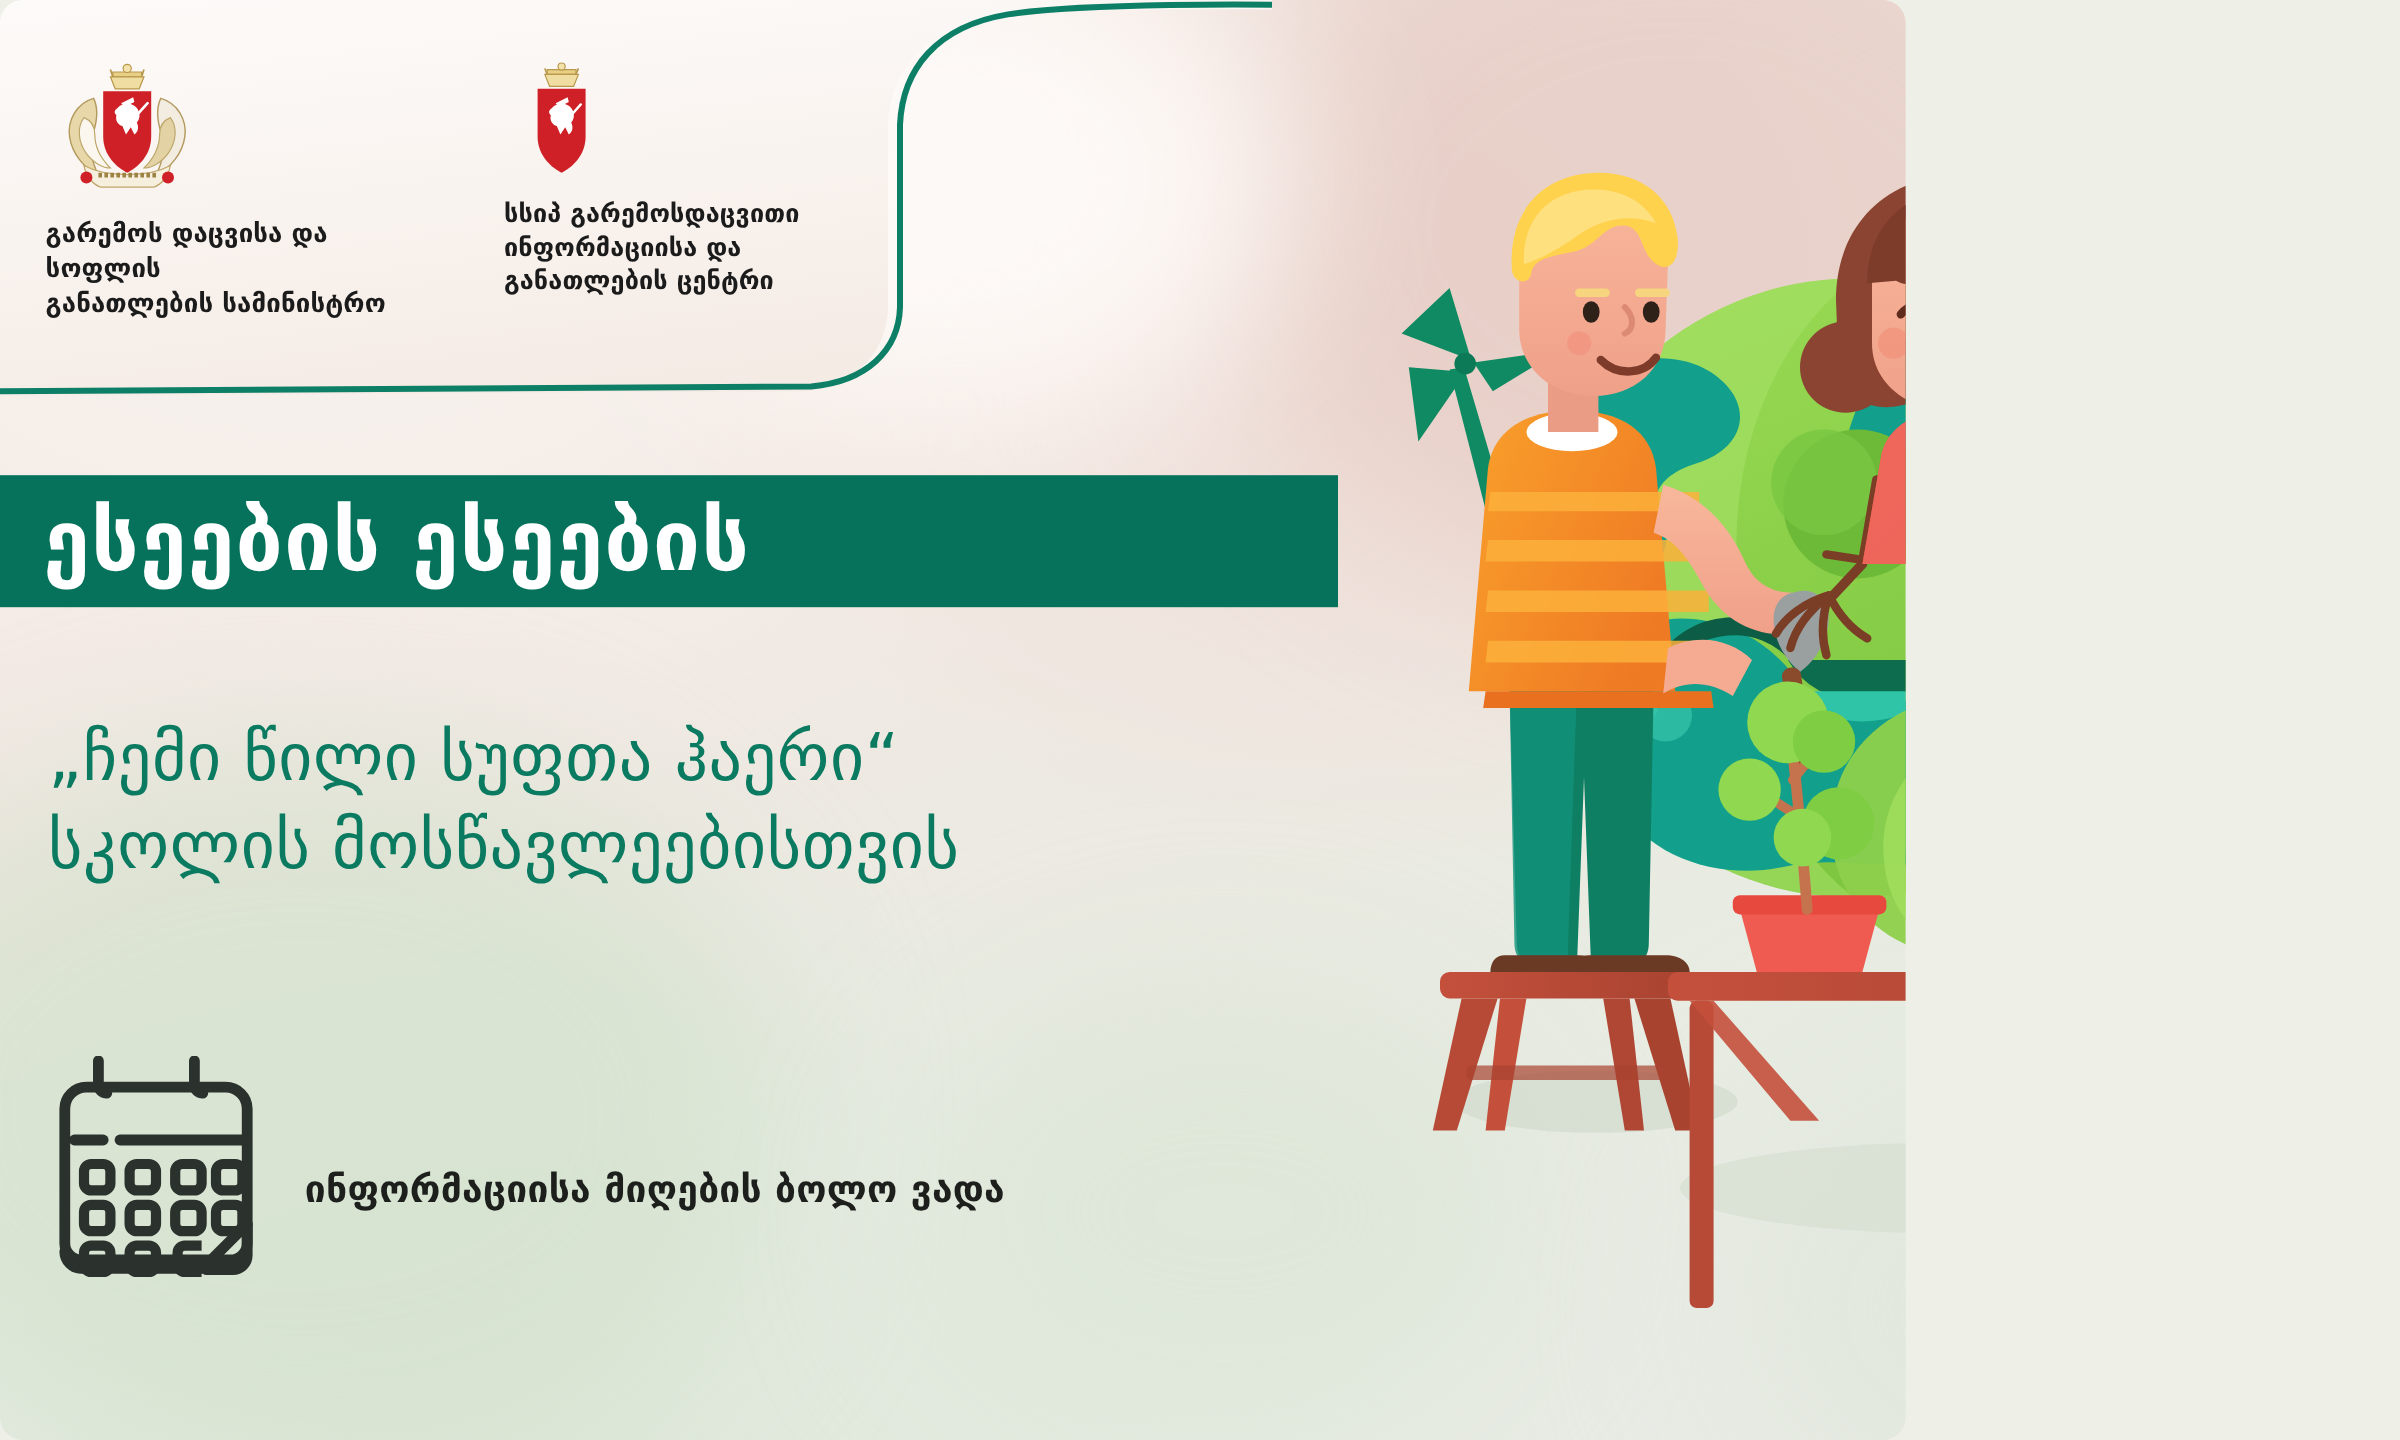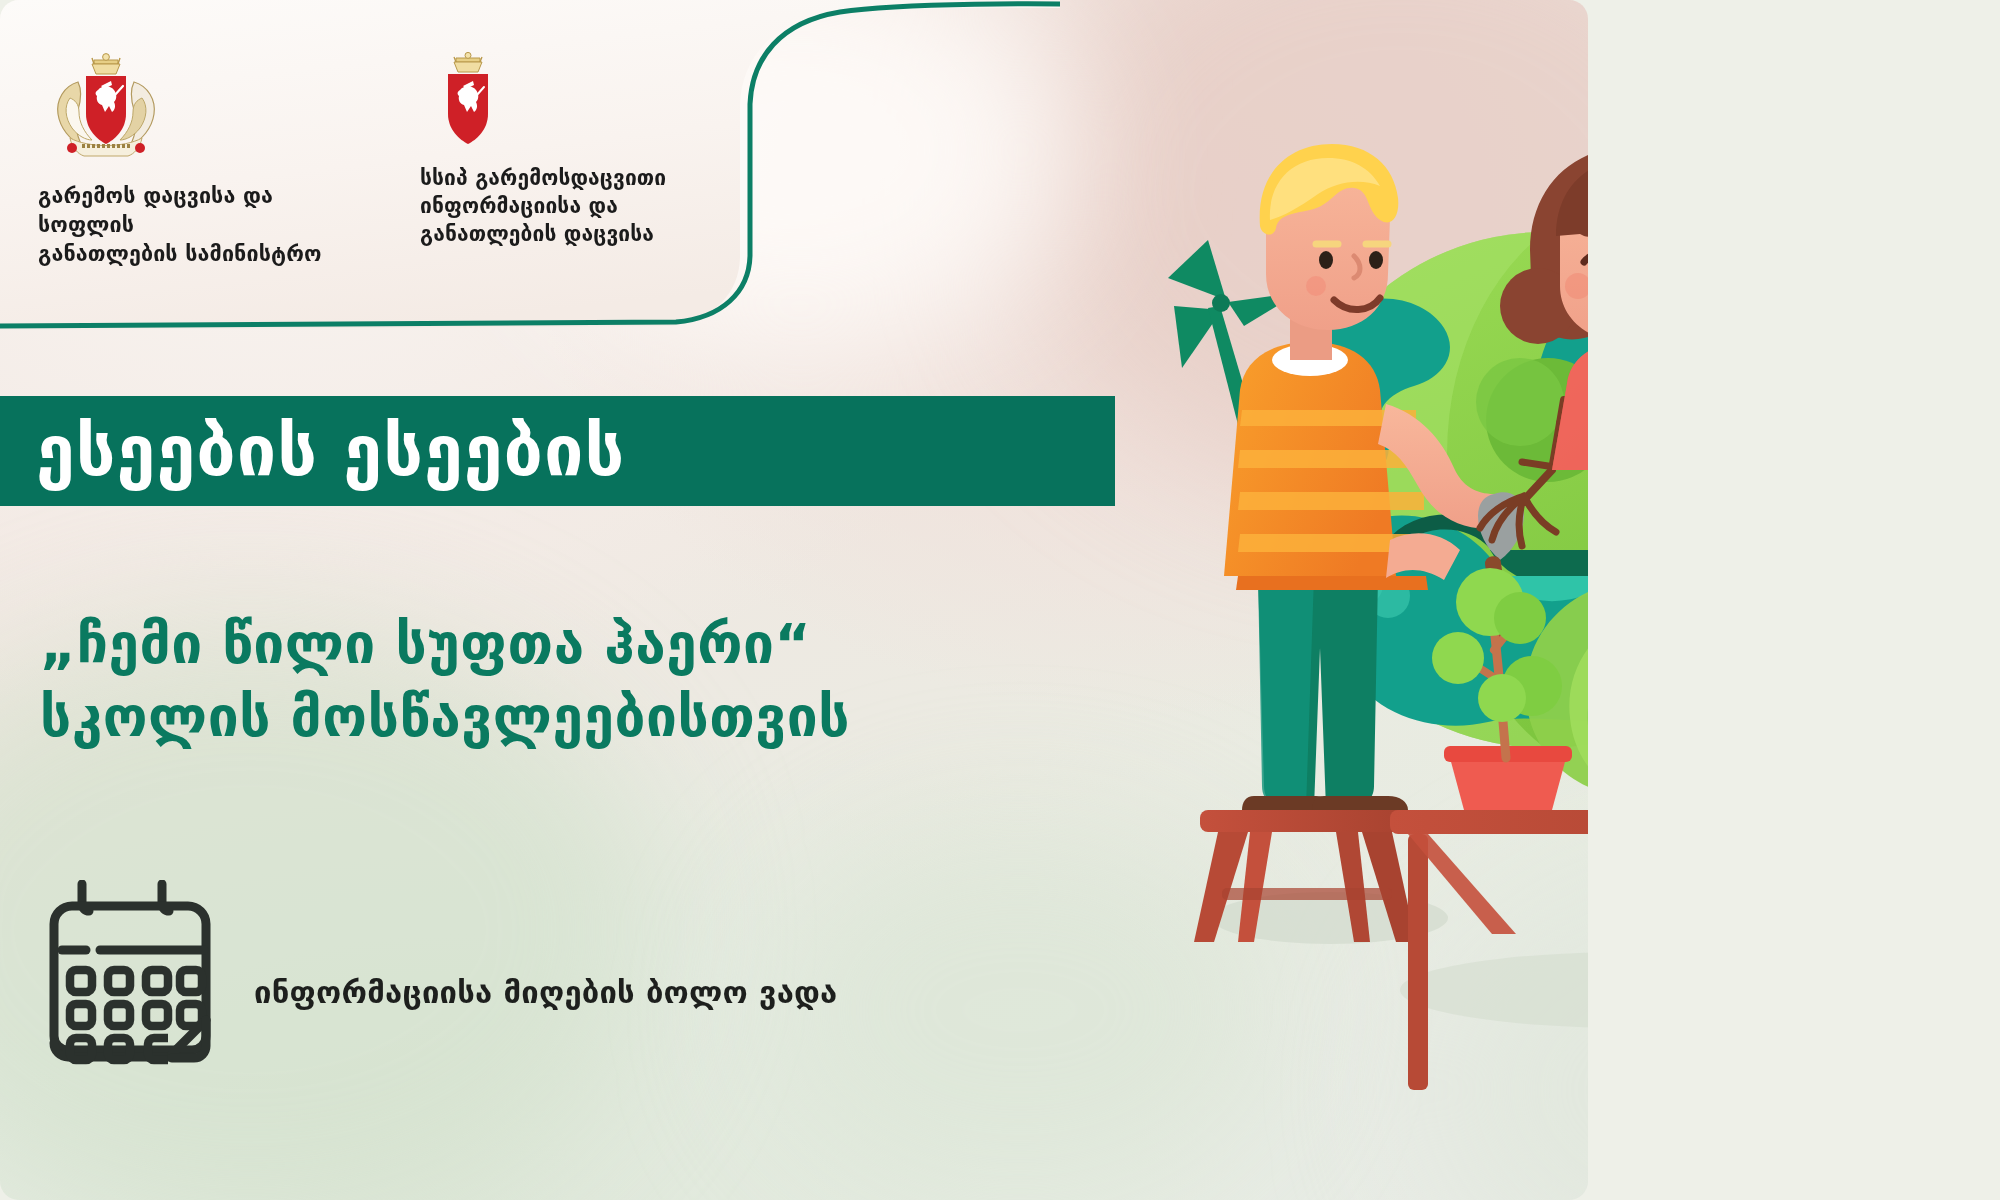--- a/index.html
+++ b/index.html
@@ -61,23 +61,23 @@
     color:#ffffff;
     font-size:70px;
     font-weight:700;
     line-height:1;
     letter-spacing:1px;
     white-space:nowrap;
   }
 
   
   #subtitle {
-    position:absolute; left:40px; top:608px; width:1180px;
+    position:absolute; left:40px; top:595px; width:1180px;
     color:#0a7a60;
-    font-weight:700;
+    font-weight:400;
     font-size:55px;
     line-height:1.32;
     letter-spacing:.5px;
   }
   #subtitle .l2 { white-space:nowrap; }
 
   
   #deadline {
     position:absolute; left:30px; top:880px;
     display:flex; align-items:center;
@@ -174,21 +174,21 @@
         <path d="M22,10 l-2,-5 M46,10 l2,-5" stroke="#b8984a" stroke-width="1.3"></path>
         <path d="M14,22 h40 v40 c0,16 -12,26 -20,30 c-8,-4 -20,-14 -20,-30 z" fill="#cf2027"></path>
         <path d="M26,38 c4,-5 12,-5 16,0 c3,4 3,9 0,12 c2,4 1,8 -2,10 l-3,-6 l-4,6 l-3,-7
                  c-4,-1 -6,-5 -5,-9 c-2,-2 -2,-4 1,-6 z" fill="#ffffff"></path>
         <path d="M29,34 l10,-5 l1,4 l-8,4 z" fill="#ffffff"></path>
         <path d="M42,44 l8,-9" stroke="#ffffff" stroke-width="2" stroke-linecap="round"></path>
       </svg>
       <div class="logo-text">
         <div>სსიპ გარემოსდაცვითი</div>
         <div>ინფორმაციისა და</div>
-        <div>განათლების დაცვისა</div>
+        <div>განათლების ცენტრი</div>
       </div>
     </div>
 
   </div>
 
   <div id="titleBar">
     <div class="title-text">ესეების ესეების</div>
   </div>
 
   <div id="subtitle">

